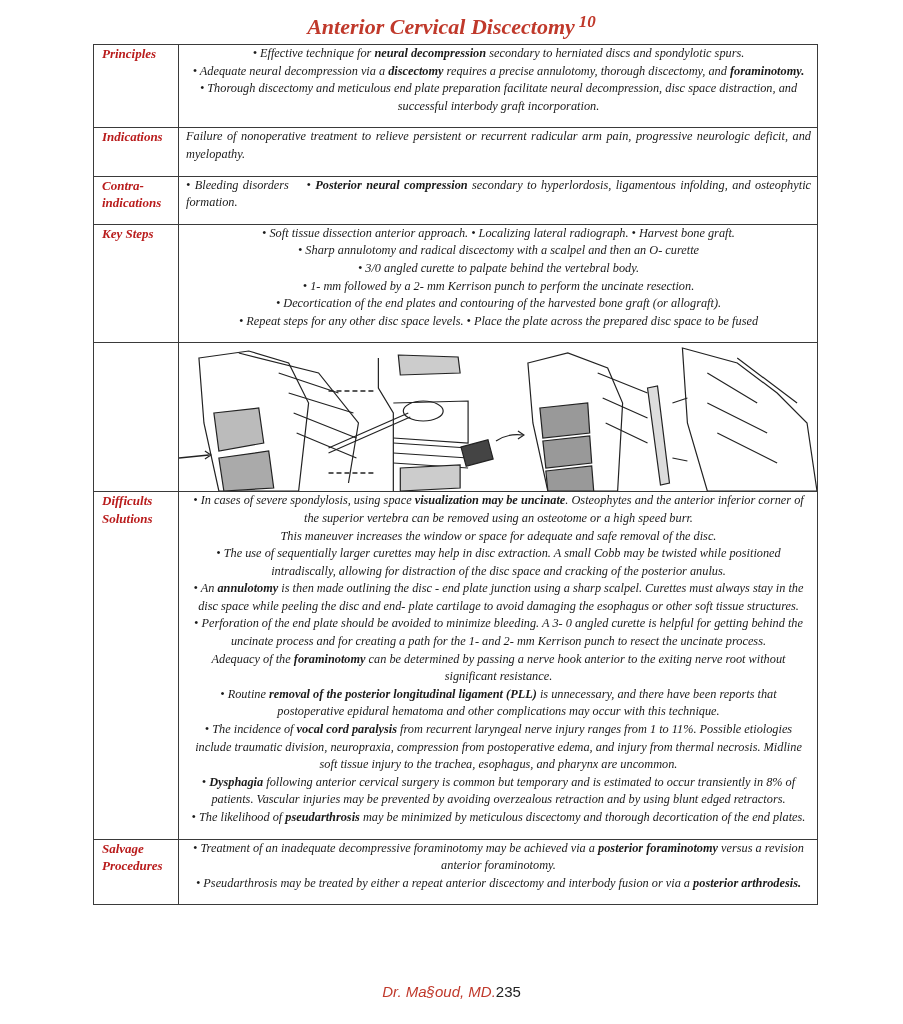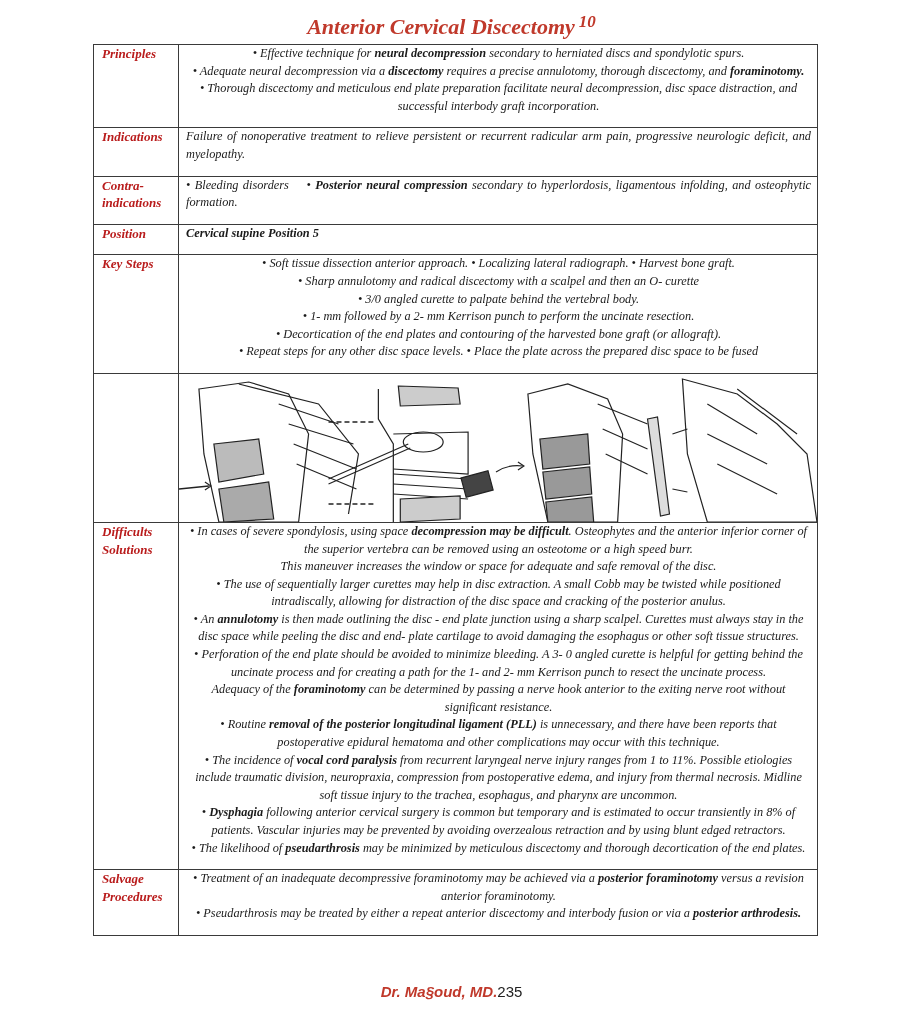--- a/index.html
+++ b/index.html
@@ -8,21 +8,21 @@
   .title sup { font-size:17px; vertical-align:top; position:relative; top:-2px; margin-left:4px; }
   table.main { position:absolute; top:44px; left:93px; width:725px; border-collapse:collapse; font-size:12.3px; line-height:17.6px; }
   table.main td { border:1px solid #3a3a3a; vertical-align:top; padding:0 6px 12px 7px; }
   td.lbl { width:72px; padding:0 4px 0 8px !important; color:#b91c1c; font-weight:bold; font-style:italic; font-size:13px; line-height:17.6px; }
   td.cnt { font-style:italic; text-align:justify; }
   .p { margin:0;text-align:center; }
   b { font-weight:bold; }
   td.img-cell { height:148px; padding:0 !important; }
   .illus { display:block; width:100%; height:148px; }
   .footer { position:absolute; top:983px; left:0; width:903px; text-align:center; font-family:"Liberation Sans", sans-serif; font-size:15px; }
-  .footer .author { color:#c0392b; font-weight:bold; font-style:italic; }
+  .footer .author { color:#c0392b; font-weight:normal; font-style:italic; }
   .footer .page { color:#222; }
 </style>
 </head>
 <body>
 
 <div class="title"><span>Anterior Cervical Discectomy</span><sup>10</sup></div>
 
 <table class="main">
   <tbody>
       <tr>
@@ -33,24 +33,20 @@
       <p class="p"><span>• Thorough discectomy and meticulous end plate preparation facilitate neural decompression, disc space distraction, and successful interbody graft incorporation.</span></p>
     </td>
   </tr>
   <tr>
     <td class="lbl">Indications</td>
     <td class="cnt">Failure of nonoperative treatment to relieve persistent or recurrent radicular arm pain, progressive neurologic deficit, and myelopathy.</td>
   </tr>
   <tr>
     <td class="lbl"><span>Contra-</span><br><span>indications</span></td>
     <td class="cnt"><span>• Bleeding disorders</span>&nbsp;&nbsp;&nbsp;&nbsp;<span>• </span><b>Posterior neural compression</b><span> secondary to hyperlordosis, ligamentous infolding, and osteophytic formation.</span></td>
-  </tr>
-  <tr>
-    <td class="lbl">Position</td>
-    <td class="cnt"><b>Cervical supine Position 5</b></td>
   </tr>
   <tr>
     <td class="lbl">Key Steps</td>
     <td class="cnt" style="text-align:left">
       <p class="p">• Soft tissue dissection anterior approach. • Localizing lateral radiograph.  • Harvest bone graft.</p>
       <p class="p">• Sharp annulotomy and radical discectomy with a scalpel and then an O- curette</p>
       <p class="p">• 3/0 angled curette to palpate behind the vertebral body.</p>
       <p class="p">• 1- mm followed by a 2- mm Kerrison punch to perform the uncinate resection.</p>
       <p class="p">• Decortication of the end plates and contouring of the harvested bone graft (or allograft).</p>
       <p class="p">• Repeat steps for any other disc space levels.  • Place the plate across the prepared disc space to be fused</p>
@@ -102,21 +98,21 @@
             <path d="M505 5 L560 20 L600 50 L630 80 L640 148 L530 148 L510 80 Z"></path>
             <path d="M530 30 L580 60 M530 60 L590 90 M540 90 L600 120 M560 15 L620 60"></path>
           </g>
         </g>
       </svg>
     </td>
   </tr>
   <tr>
     <td class="lbl"><span>Difficults</span><br><span>Solutions</span></td>
     <td class="cnt">
-      <p class="p"><span>• In cases of severe spondylosis, using space </span><b>decompression may be difficult</b><span>. Osteophytes and the anterior inferior corner of the superior vertebra can be removed using an osteotome or a high speed burr.</span></p>
+      <p class="p"><span>• In cases of severe spondylosis, using space </span><b>visualization may be uncinate</b><span>. Osteophytes and the anterior inferior corner of the superior vertebra can be removed using an osteotome or a high speed burr.</span></p>
       <p class="p">This maneuver increases  the window  or space for adequate and safe removal of the disc.</p>
       <p class="p">• The use of sequentially larger curettes may help in disc extraction. A small Cobb may be twisted while positioned intradiscally, allowing for distraction of the disc space and cracking of the posterior anulus.</p>
       <p class="p"><span>• An </span><b>annulotomy</b><span> is then made outlining the disc - end plate junction using a sharp scalpel. Curettes must always stay in the disc space while  peeling the disc and end- plate cartilage to avoid damaging the esophagus or other soft tissue structures.</span></p>
       <p class="p">• Perforation of the end plate should be avoided to minimize bleeding. A 3- 0 angled curette is helpful for getting behind the uncinate process and for creating a path for the 1- and 2- mm Kerrison punch to resect the uncinate process.</p>
       <p class="p"><span> Adequacy of the </span><b>foraminotomy</b><span> can be determined by passing a nerve hook anterior to the exiting nerve root without significant resistance.</span></p>
       <p class="p"><span>• Routine </span><b>removal of the posterior longitudinal ligament (PLL)</b><span> is unnecessary, and there have been reports that postoperative epidural hematoma and other complications may occur with this technique.</span></p>
       <p class="p"><span>• The incidence of </span><b>vocal cord paralysis</b><span> from recurrent laryngeal nerve injury ranges from 1 to 11%. Possible etiologies include traumatic division, neuropraxia, compression from postoperative edema, and injury from thermal necrosis. Midline soft tissue injury to the trachea, esophagus, and pharynx are uncommon.</span></p>
       <p class="p"><span>• </span><b>Dysphagia</b><span> following anterior cervical surgery is common but temporary and is estimated to occur transiently in 8% of patients. Vascular injuries may be prevented by avoiding overzealous retraction and by using blunt edged retractors.</span></p>
       <p class="p"><span>• The likelihood of </span><b>pseudarthrosis</b><span> may be minimized by meticulous discectomy and thorough decortication of the end plates.</span></p>
     </td>

